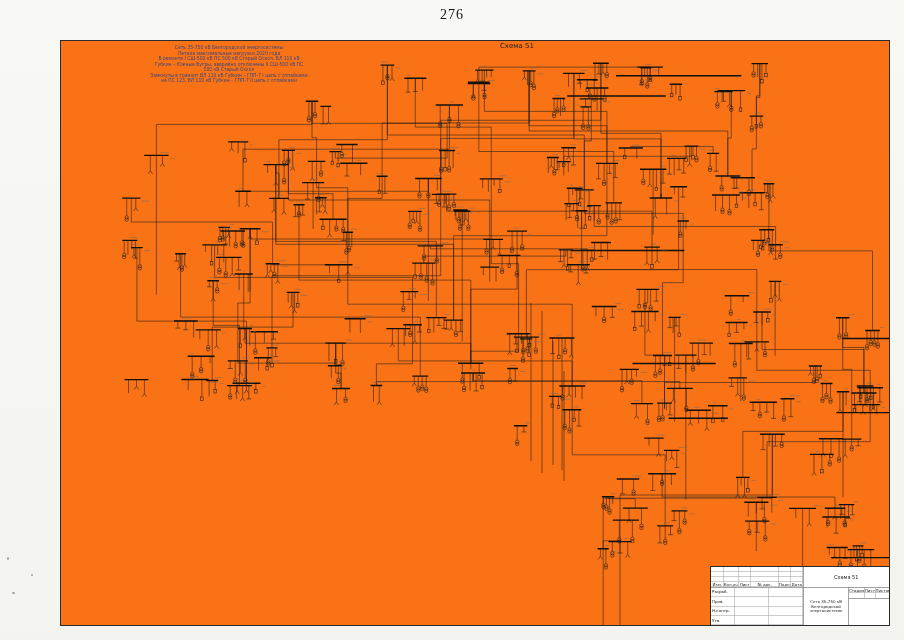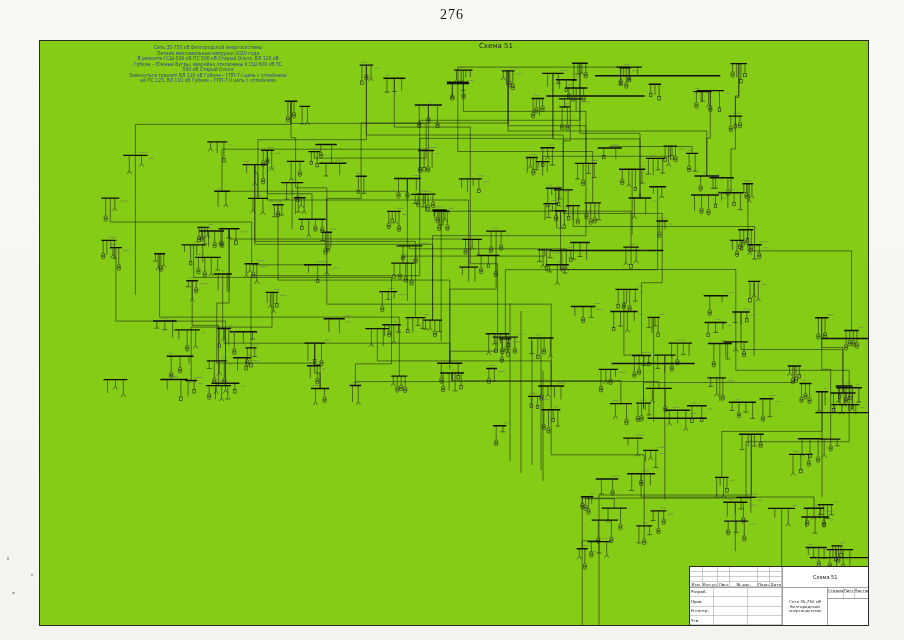--- a/index.html
+++ b/index.html
@@ -7,22 +7,22 @@
     width:904px;height:640px;position:relative;overflow:hidden;
     background:linear-gradient(#f8f8f5,#f3f3ef);
     font-family:"DejaVu Sans", sans-serif;
   }
   .page{position:absolute;inset:0;}
   .page-number{
     position:absolute;top:7px;left:0;width:100%;text-align:center;
     font-family:Liberation Serif, serif;font-size:14px;color:#141414;letter-spacing:1px;
   }
   .sheet{
-    position:absolute;left:39px;top:40px;width:828px;height:584px;
-    border:1px solid #2b2b2b;background:#84cc16;
+    position:absolute;left:60px;top:40px;width:828px;height:584px;
+    border:1px solid #2b2b2b;background:#f97316;
   }
   .scheme-label{
     position:absolute;left:396px;top:1px;width:120px;text-align:center;
     font-size:7px;color:#1e1e1e;
   }
   .notes{position:absolute;left:40px;top:4px;width:256px;height:44px;overflow:hidden;}
   .notes-inner{
     width:512px;transform:scale(.5);transform-origin:0 0;
     font-size:9px;line-height:11px;text-align:center;color:#37477f;
   }

